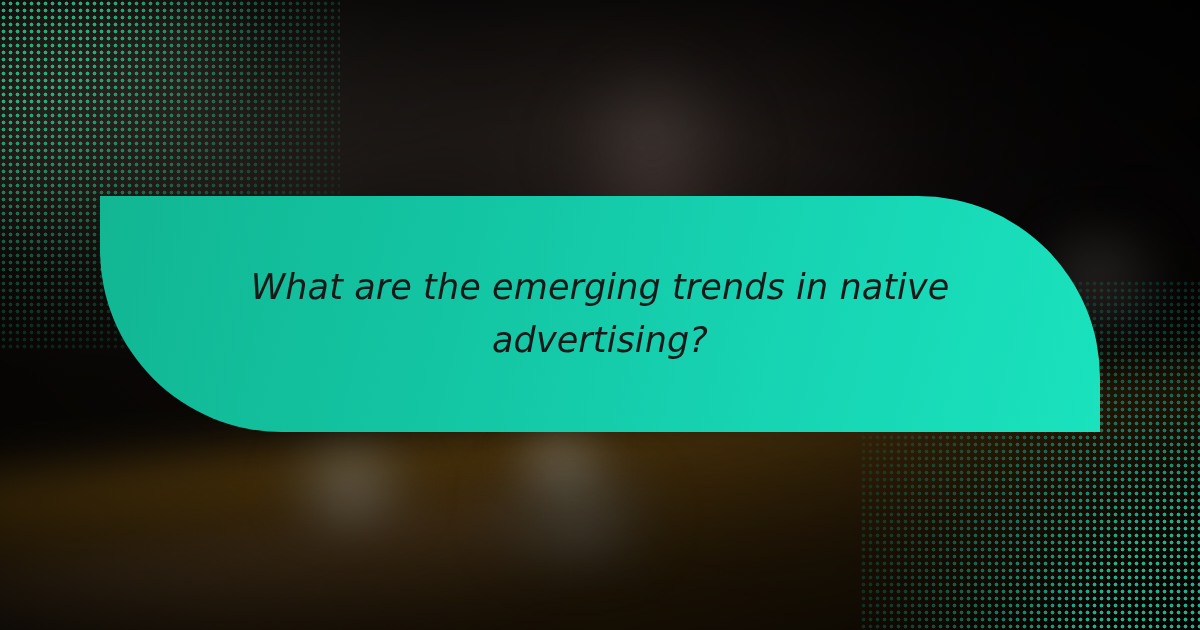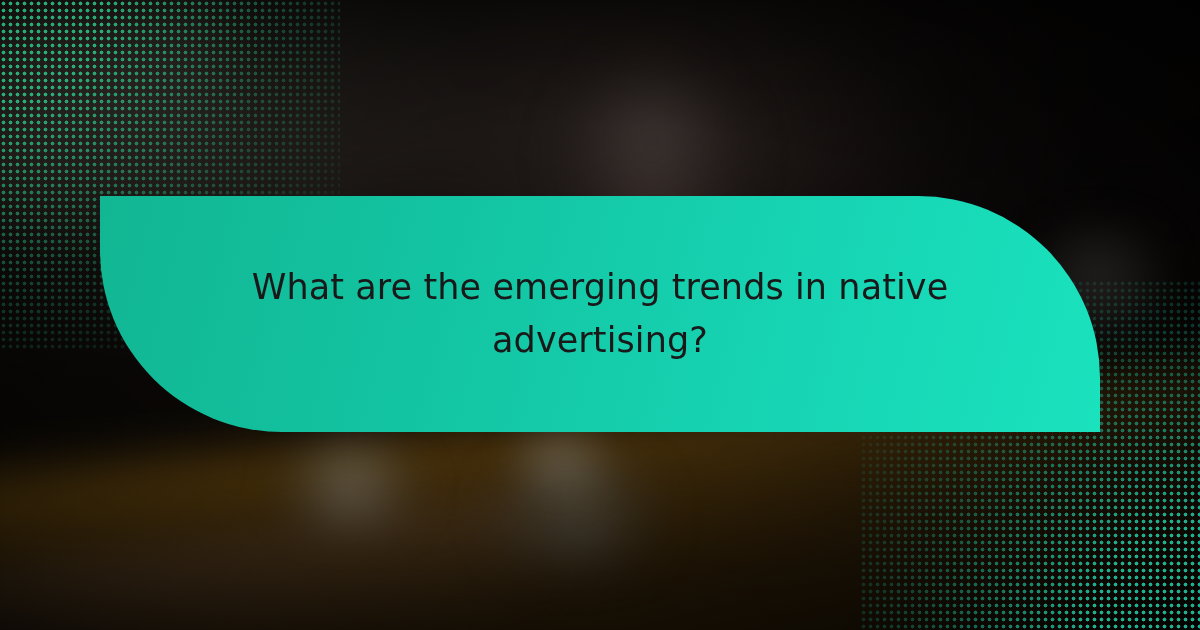--- a/index.html
+++ b/index.html
@@ -8,20 +8,21 @@
     background: #000;
   }
 
   #stage {
     position: relative;
     width: 1200px;
     height: 630px;
     overflow: hidden;
     background: #050302;
     font-family: "Liberation Sans", sans-serif;
+    font-style: italic;
   }
 
   
   .photo-layer {
     position: absolute;
     inset: 0;
     overflow: hidden;
   }
 
   

